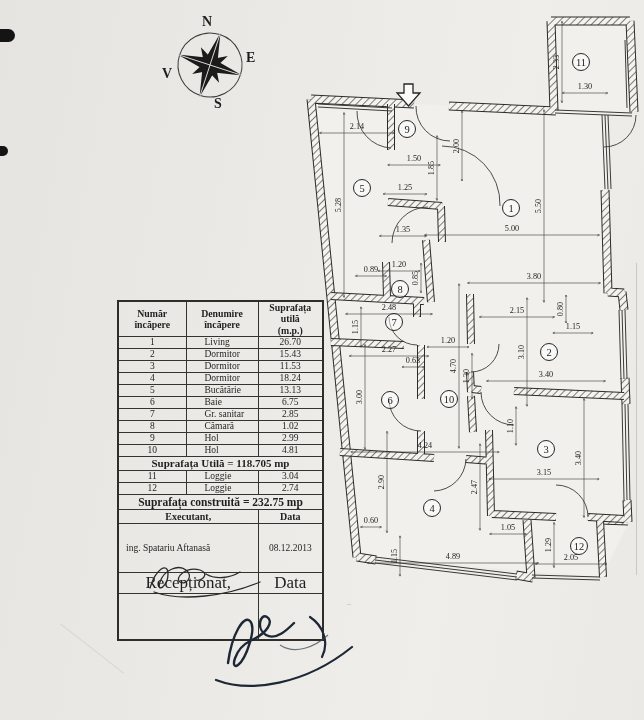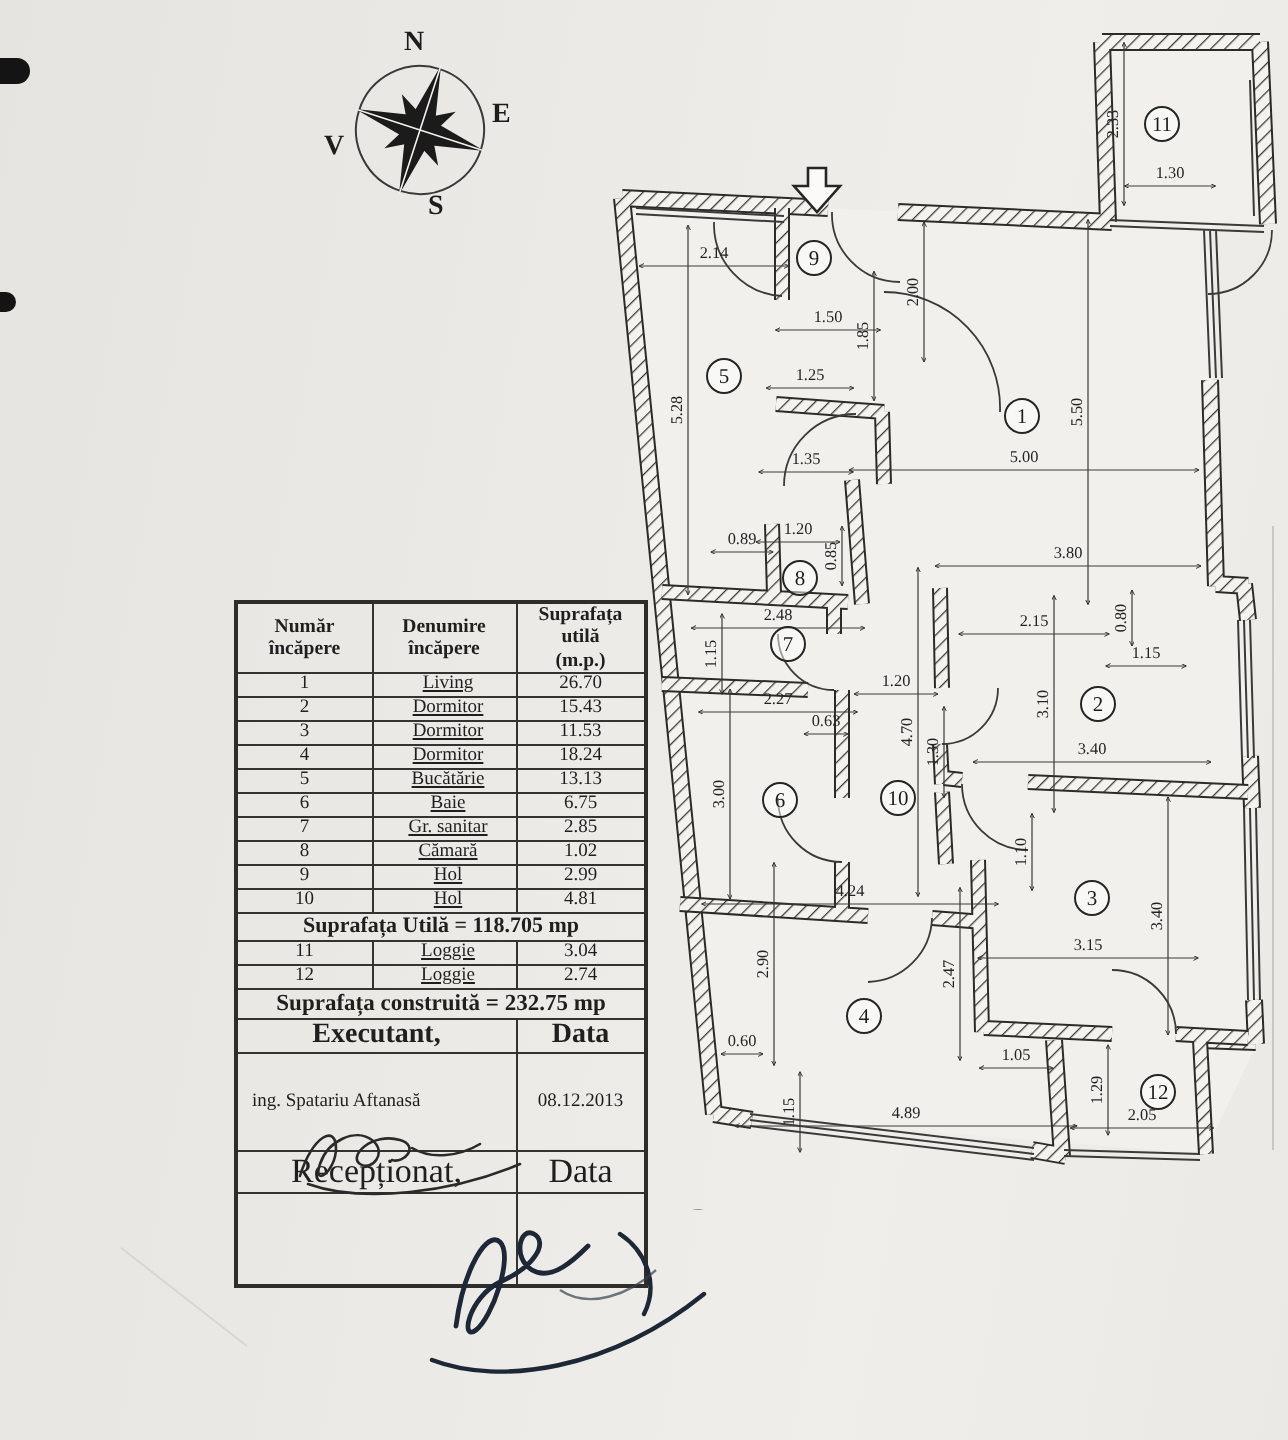--- a/index.html
+++ b/index.html
@@ -22,25 +22,25 @@
   
   .plan{position:absolute;left:295px;top:5px;}
   
   table.area{position:absolute;left:117px;top:300px;width:205px;
              border-collapse:collapse;table-layout:fixed;border:2px solid #2e2d2a;}
   table.area th,table.area td{border:1px solid #35332f;padding:0 2px;
              font-family:"Liberation Serif",serif;color:#1f1f1f;
              text-align:center;vertical-align:middle;overflow:hidden;}
   table.area th{font-size:9.8px;font-weight:bold;height:29px;line-height:1.15;white-space:pre-line;}
   tr.r-data td{font-size:9.5px;height:11px;line-height:1;}
-  tr.r-data td:nth-child(2){text-align:center;padding-left:6px;text-decoration:underline;}
+  tr.r-data td:nth-child(2){text-align:left;padding-left:18px;}
   tr.r-utila td{font-weight:bold;font-size:11px;height:13px;}
   tr.r-tot td{font-weight:bold;font-size:12px;height:15px;}
   tr.r-con td{font-weight:bold;font-size:11.5px;height:14px;}
-  tr.r-exec td{font-weight:bold;font-size:14px;height:13px;}
+  tr.r-exec td{font-weight:bold;font-size:10px;height:13px;}
   tr.r-eng td{height:48px;font-size:9.5px;}
   tr.r-eng td.engcell{text-align:left;padding-left:7px;position:relative;}
   tr.r-recv td{font-weight:normal;font-size:17px;height:15px;}
   tr.r-empty td{height:45px;}
   .sig-table{position:absolute;left:142px;top:552px;pointer-events:none;}
   .sig-big{position:absolute;left:210px;top:585px;pointer-events:none;}
 </style>
 </head>
 <body>
 

